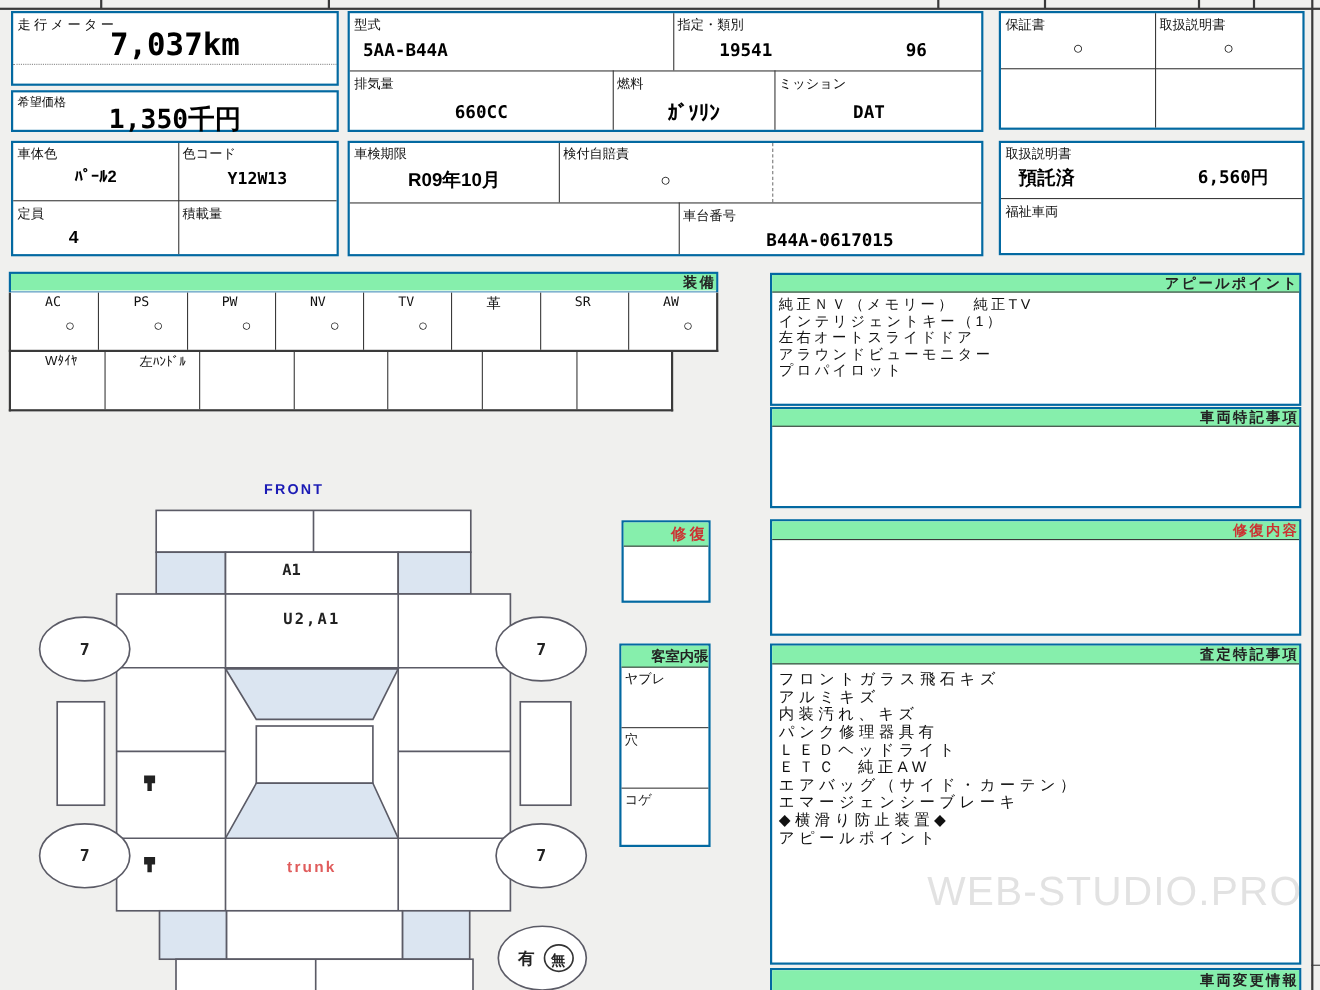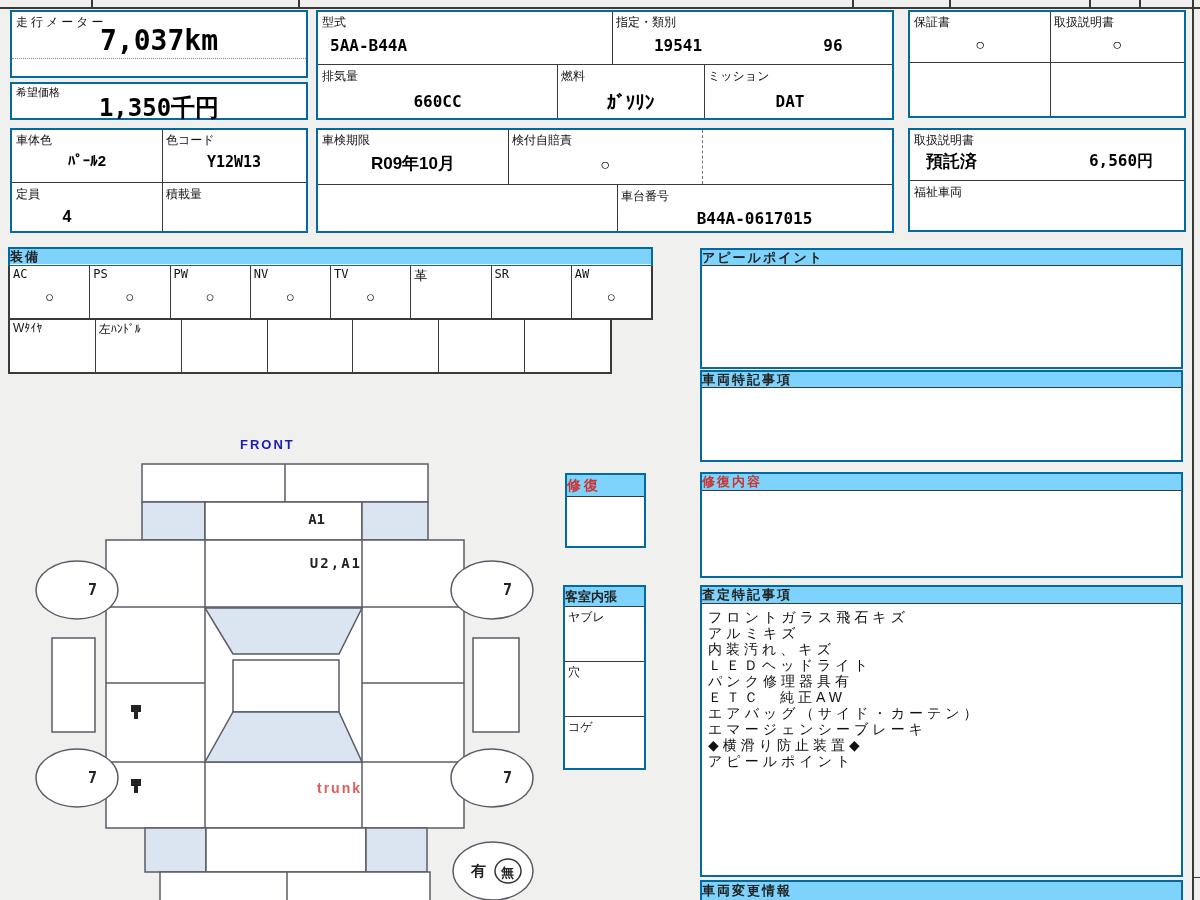--- a/index.html
+++ b/index.html
@@ -6,32 +6,32 @@
   #canvas{position:relative;width:1200px;height:900px;background:#f0f0ee;overflow:hidden;
     font-family:"Liberation Sans","DejaVu Sans",sans-serif;color:#111;}
   .box{position:absolute;background:#fff;border:2px solid #0369a1;box-sizing:border-box;}
   .lbl{position:absolute;font-size:12px;color:#111;white-space:nowrap;}
   .val{position:absolute;font-weight:bold;color:#000;white-space:nowrap;}
   .mono{font-family:"DejaVu Sans Mono","Liberation Mono",monospace;}
   .ctr{text-align:center;}
   .vl{position:absolute;width:1px;background:#3a3a3a;}
   .hl{position:absolute;height:1px;background:#3a3a3a;}
   .vdash{position:absolute;width:0;border-left:1px dashed #777;}
-  .band{position:absolute;left:0;right:0;top:0;background:#7dd3fc;border-bottom:1px solid #3a3a3a;
-    text-align:left;font-size:13px;font-weight:bold;color:#222;letter-spacing:2px;box-sizing:border-box;}
+  .band{position:absolute;left:0;right:0;top:0;background:#86efac;border-bottom:1px solid #3a3a3a;
+    text-align:right;font-size:13px;font-weight:bold;color:#222;letter-spacing:2px;box-sizing:border-box;}
   .tick{position:absolute;top:0;width:2px;height:8px;background:#3a3a3a;}
   .eq-row{position:absolute;background:#fff;border:2px solid #3a3a3a;box-sizing:border-box;display:flex;}
-  .eq-cell{flex:1;border-right:1px solid #3a3a3a;position:relative;}
+  .eq-cell{flex:1;border-right:1px solid #3a3a3a;position:relative;margin-left:28px;}
   .eq-cell:last-child{border-right:none;}
   .eq-lb{position:absolute;left:3px;top:1px;font-size:12px;}
   .eq-ci{position:absolute;left:0;right:0;top:22px;text-align:center;font-size:15px;}
   .line13{font-size:13px;letter-spacing:3px;line-height:15px;white-space:nowrap;}
   .line14{font-size:14px;letter-spacing:4px;line-height:16px;white-space:nowrap;}
   .dmark{position:absolute;font-weight:bold;font-size:14px;color:#222;
-    font-family:"DejaVu Sans Mono","Liberation Mono",monospace;white-space:nowrap;text-align:right;}
+    font-family:"DejaVu Sans Mono","Liberation Mono",monospace;white-space:nowrap;}
 </style>
 </head>
 <body>
 
 <div id="canvas">
 
   <div class="hl" style="left:0;top:7px;width:1200px;height:2px"></div>
   <div class="tick" style="left:91px"></div>
   <div class="tick" style="left:298px"></div>
   <div class="tick" style="left:852px"></div>
@@ -169,38 +169,45 @@
     <div class="eq-cell">
         <span class="eq-lb"></span>
       </div>
     <div class="eq-cell">
         <span class="eq-lb"></span>
       </div>
   </div>
 
   <div class="box" style="left:700px;top:248px;width:483px;height:121px">
     <div class="band" style="height:16px;line-height:15px">アピールポイント</div>
+    <div style="position:absolute;left:6px;top:19px">
+      <div class="line13">純正ＮＶ（メモリー）　純正TV</div>
+      <div class="line13">インテリジェントキー（1）</div>
+      <div class="line13">左右オートスライドドア</div>
+      <div class="line13">アラウンドビューモニター</div>
+      <div class="line13">プロパイロット</div>
+    </div>
   </div>
 
   <div class="box" style="left:700px;top:370px;width:483px;height:92px">
     <div class="band" style="height:16px;line-height:15px">車両特記事項</div>
   </div>
 
   <div class="box" style="left:700px;top:472px;width:483px;height:106px">
     <div class="band" style="height:17px;line-height:16px;color:#cc3333">修復内容</div>
   </div>
 
   <div class="box" style="left:700px;top:585px;width:483px;height:292px">
     <div class="band" style="height:17px;line-height:16px">査定特記事項</div>
     <div style="position:absolute;left:6px;top:22px">
       <div class="line14">フロントガラス飛石キズ</div>
       <div class="line14">アルミキズ</div>
       <div class="line14">内装汚れ、キズ</div>
+      <div class="line14">パンク修理器具有</div>
       <div class="line14">ＬＥＤヘッドライト</div>
-      <div class="line14">パンク修理器具有</div>
       <div class="line14">ＥＴＣ　純正AW</div>
       <div class="line14">エアバッグ（サイド・カーテン）</div>
       <div class="line14">エマージェンシーブレーキ</div>
       <div class="line14">◆横滑り防止装置◆</div>
       <div class="line14">アピールポイント</div>
     </div>
   </div>
 
   <div class="box" style="left:700px;top:880px;width:483px;height:22px">
     <div class="band" style="height:18px;line-height:17px;border-bottom:none">車両変更情報</div>
@@ -262,14 +269,15 @@
   <div class="dmark ctr" style="left:205px;top:511px;width:120px">A1</div>
   <div class="dmark ctr" style="left:205px;top:555px;width:157px;letter-spacing:2px">U2,A1</div>
   <div class="dmark ctr" style="left:205px;top:780px;width:157px;color:#e05c5c;font-size:14px;letter-spacing:2px;font-family:'Liberation Sans',sans-serif">trunk</div>
   <div class="dmark ctr" style="left:57px;top:581px;width:40px;font-size:15px">7</div>
   <div class="dmark ctr" style="left:472px;top:581px;width:40px;font-size:15px">7</div>
   <div class="dmark ctr" style="left:57px;top:769px;width:40px;font-size:15px">7</div>
   <div class="dmark ctr" style="left:472px;top:769px;width:40px;font-size:15px">7</div>
   <div class="dmark" style="left:471px;top:862px;font-size:15px;font-family:'Liberation Sans',sans-serif">有</div>
   <div class="dmark" style="left:501px;top:864px;font-size:13px;font-family:'Liberation Sans',sans-serif">無</div>
 
+  <div style="position:absolute;left:843px;top:790px;font-size:37px;letter-spacing:1px;color:rgba(190,190,190,0.45);white-space:nowrap">WEB-STUDIO.PRO</div>
 
 </div>
 
 </body></html>

